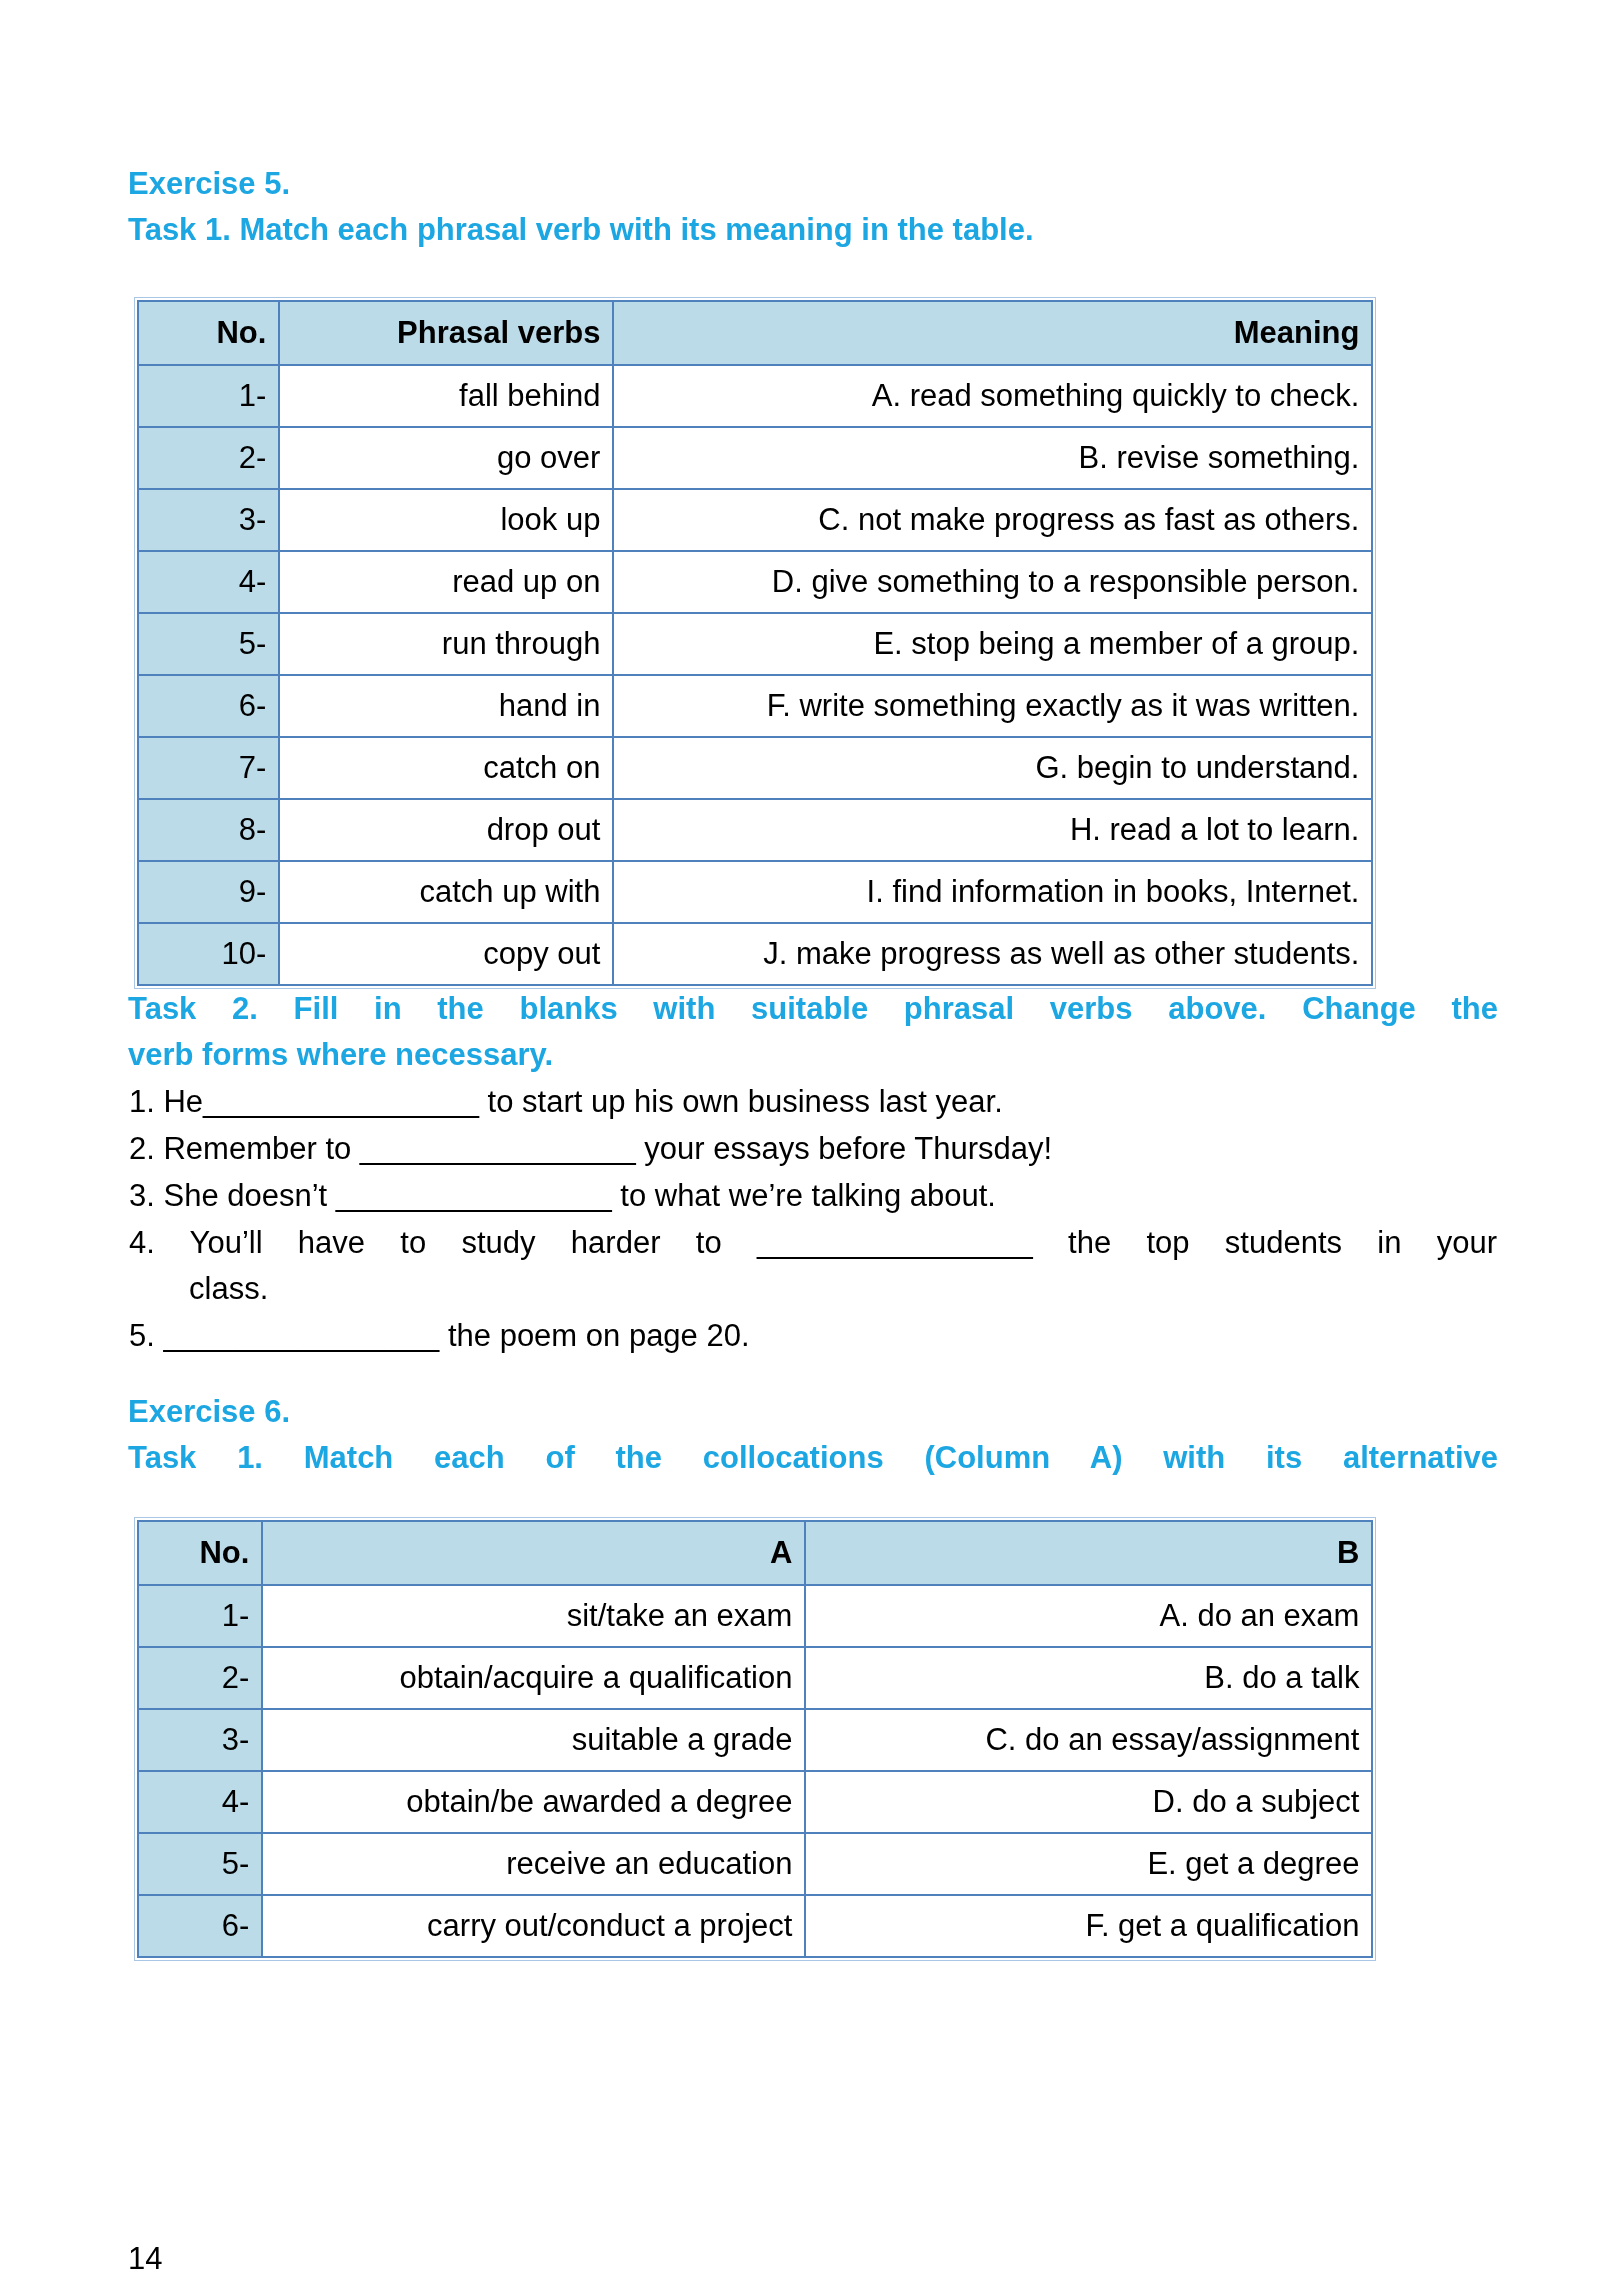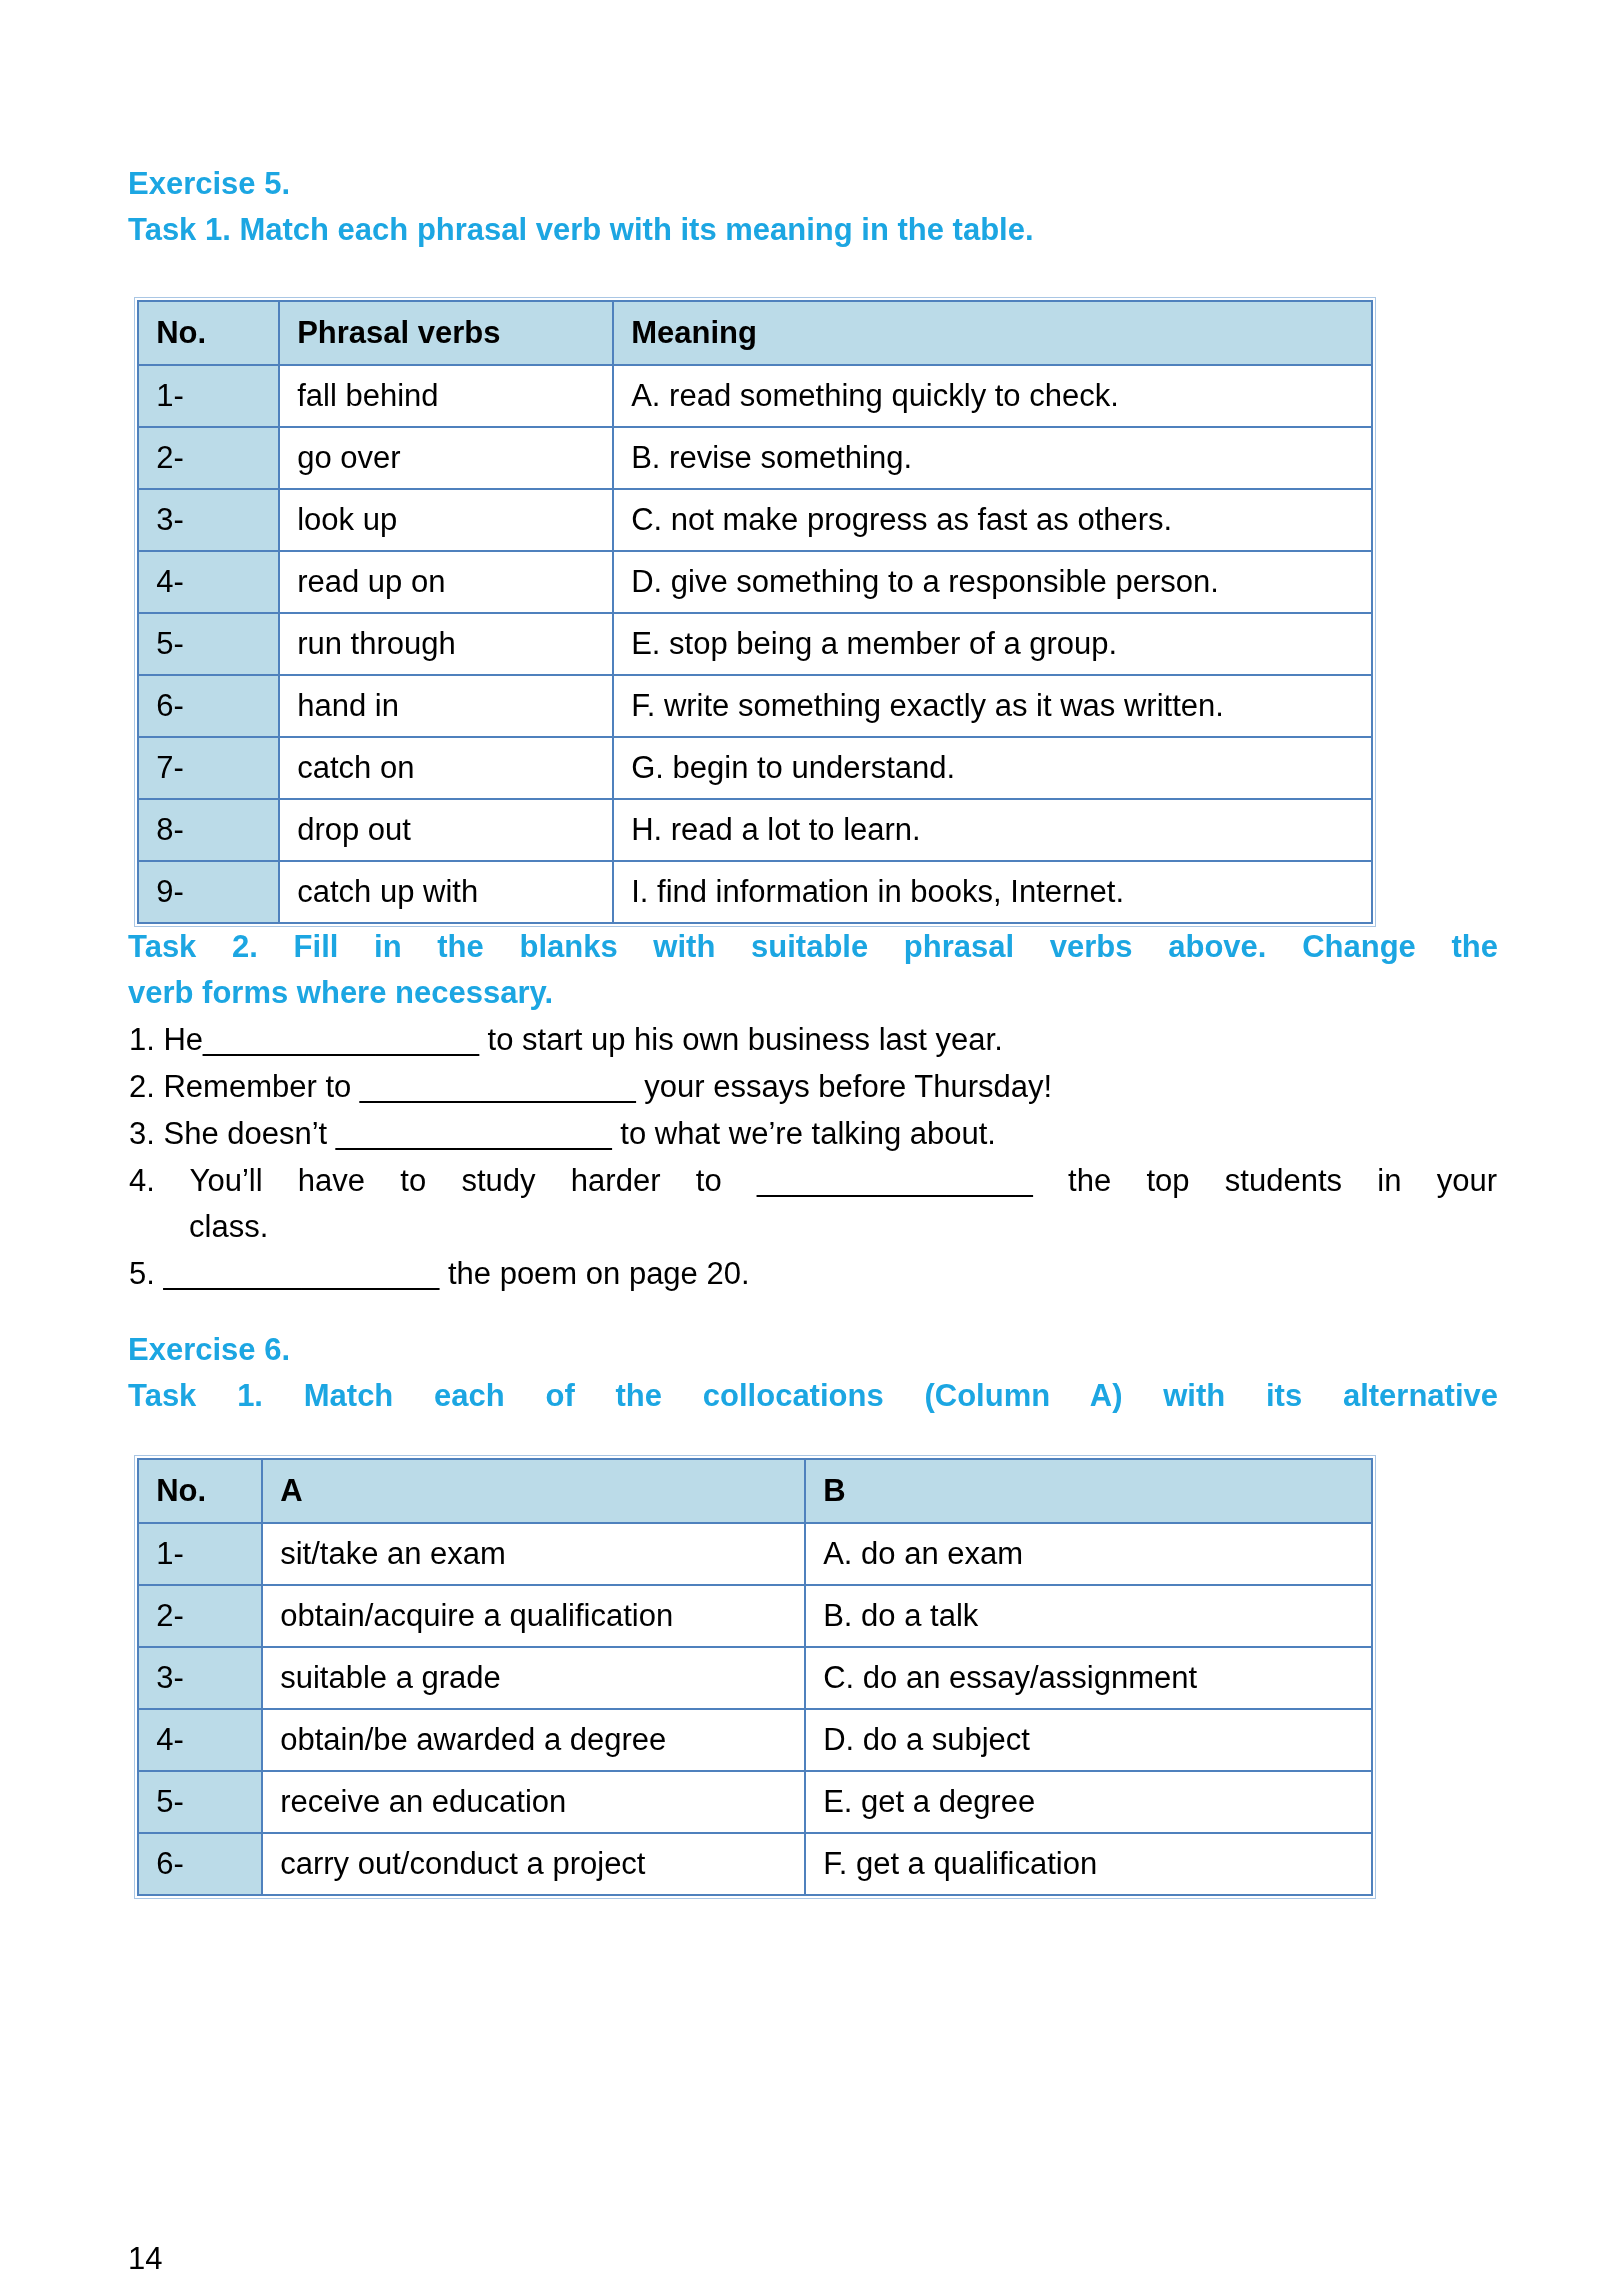--- a/index.html
+++ b/index.html
@@ -33,21 +33,21 @@
     outline: 1.3px solid var(--outer, #A9C6E4);
     outline-offset: 2.6px;
   }
   .t1 { margin-top: 47px; }
   .t2 { margin-top: 39px; }
   th, td {
     border: 2px solid var(--bord, #4F81BD);
     height: 62px;
     padding: 0 11.8px 0 17px;
     vertical-align: middle;
-    text-align: left;
+    text-align: right;
     font-size: 31px;
     line-height: 38px;
   }
   th { background: var(--fill, #BBDBE8); font-weight: bold; height: 64px; }
   td:first-child { background: var(--fill, #BBDBE8); }
   .t1 .col-no   { width: 141px; }
   .t1 .col-verb { width: 334px; }
   .t2 .col-no   { width: 124px; }
   .t2 .col-a    { width: 543px; }
   .task2-block { }
@@ -126,20 +126,25 @@
           <tr>
             <td>8-</td>
             <td>drop out</td>
             <td>H. read a lot to learn.</td>
           </tr>
           <tr>
             <td>9-</td>
             <td>catch up with</td>
             <td>I. find information in books, Internet.</td>
           </tr>
+          <tr>
+            <td>10-</td>
+            <td>copy out</td>
+            <td>J. make progress as well as other students.</td>
+          </tr>
         </tbody>
     </table>
 
     <div class="task2-block blue" id="task2-title">
         <div class="h-line jline">Task 2. Fill in the blanks with suitable phrasal verbs above. Change the</div>
         <div class="h-line lline">verb forms where necessary.</div>
       </div>
 
     <div class="sentences" id="task2-sentences">
         <div class="sentence">

